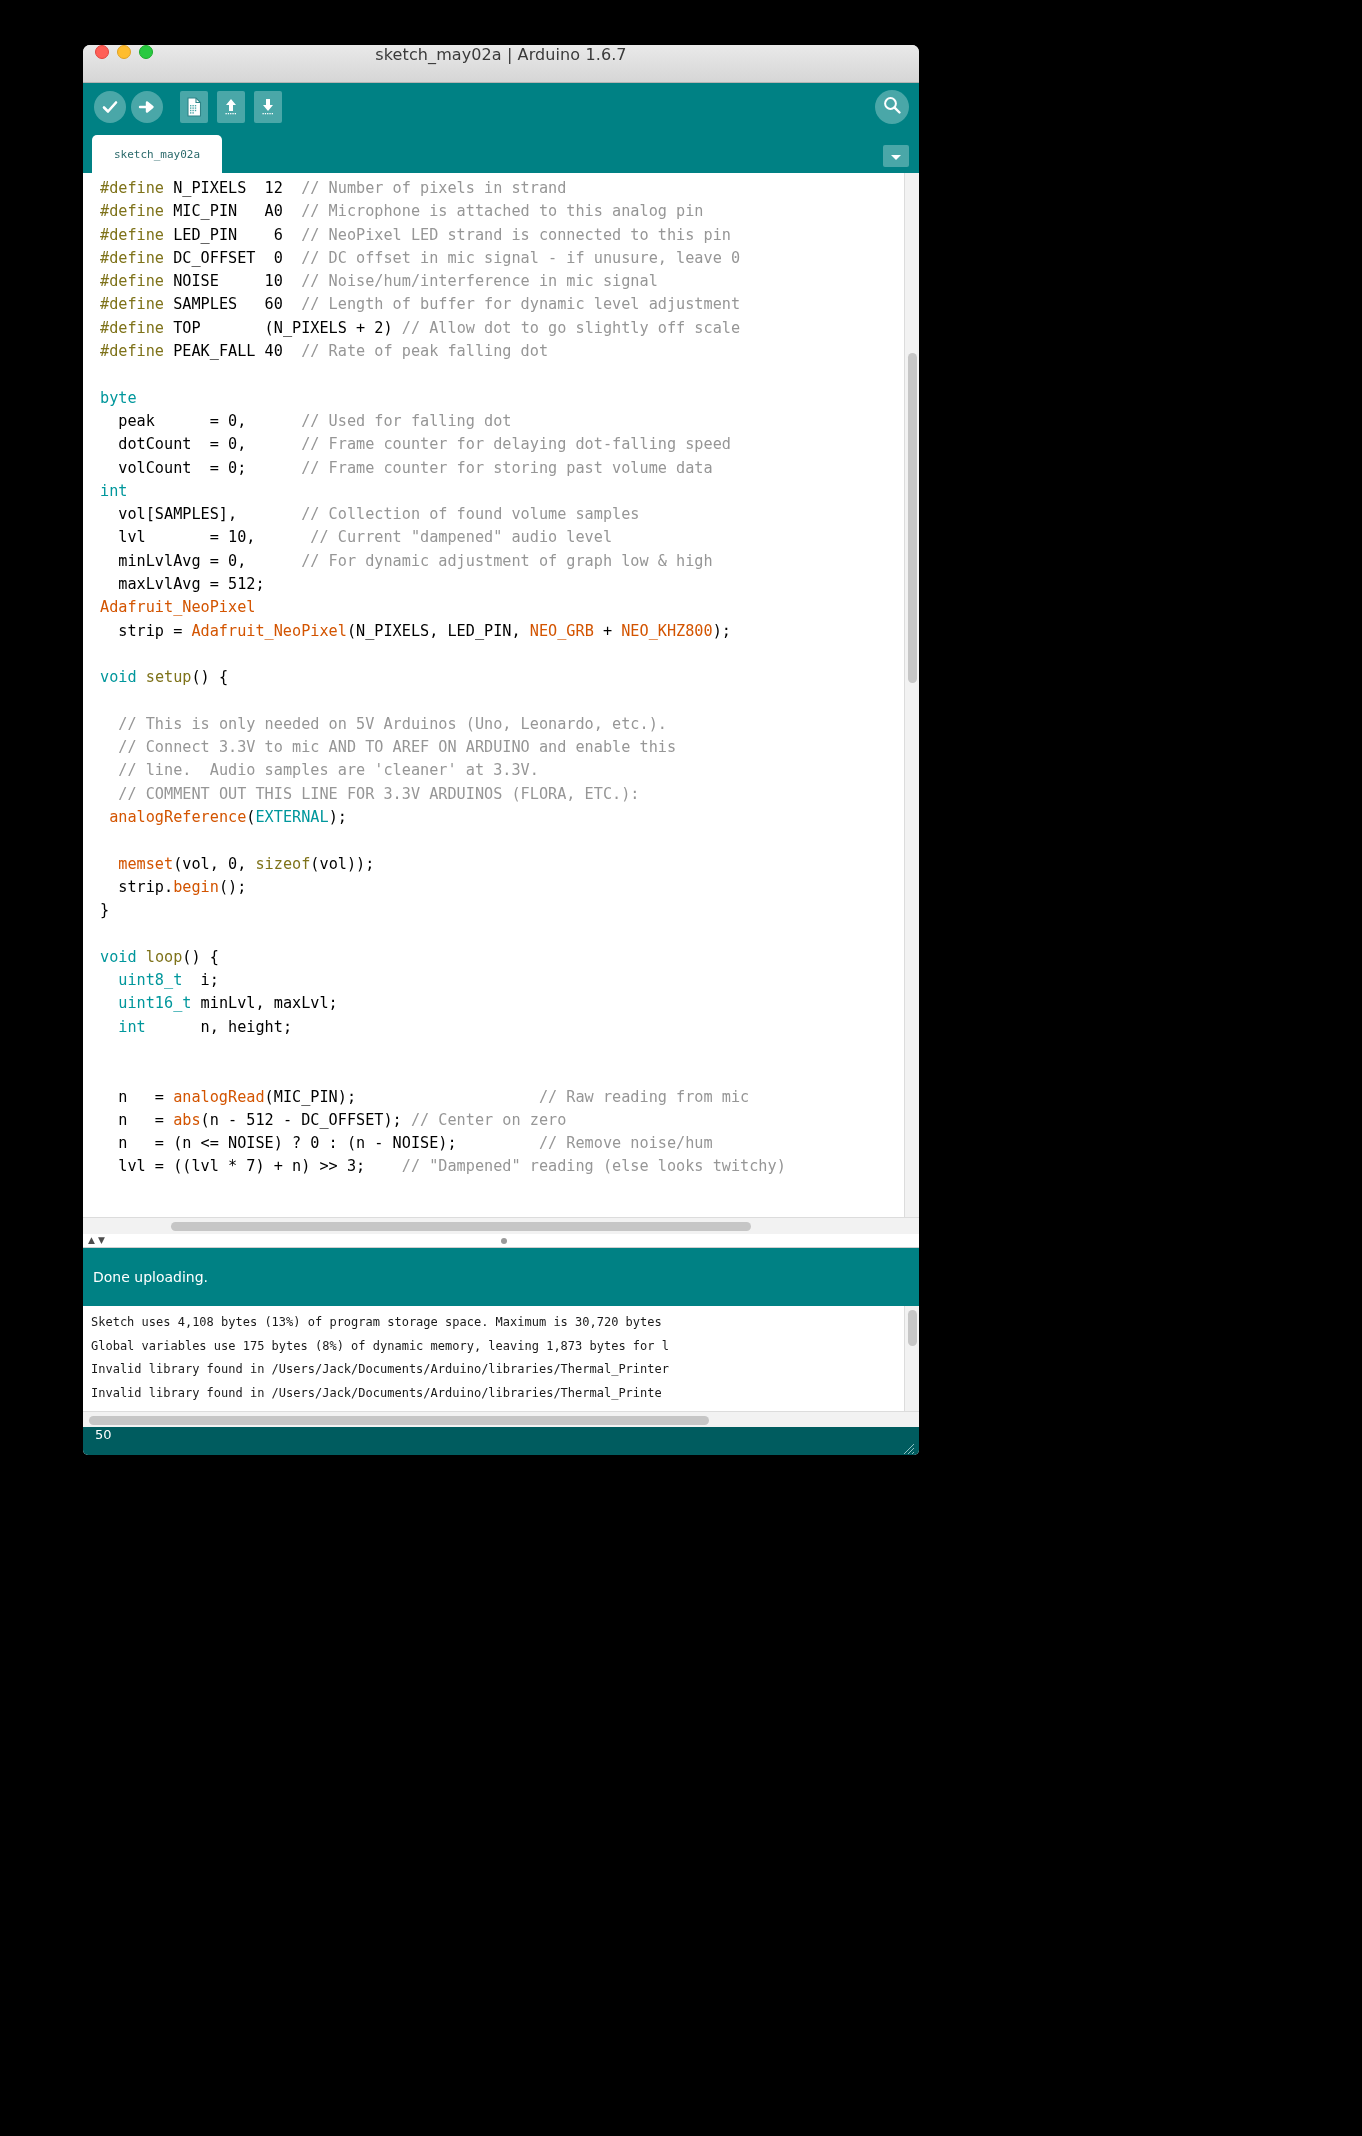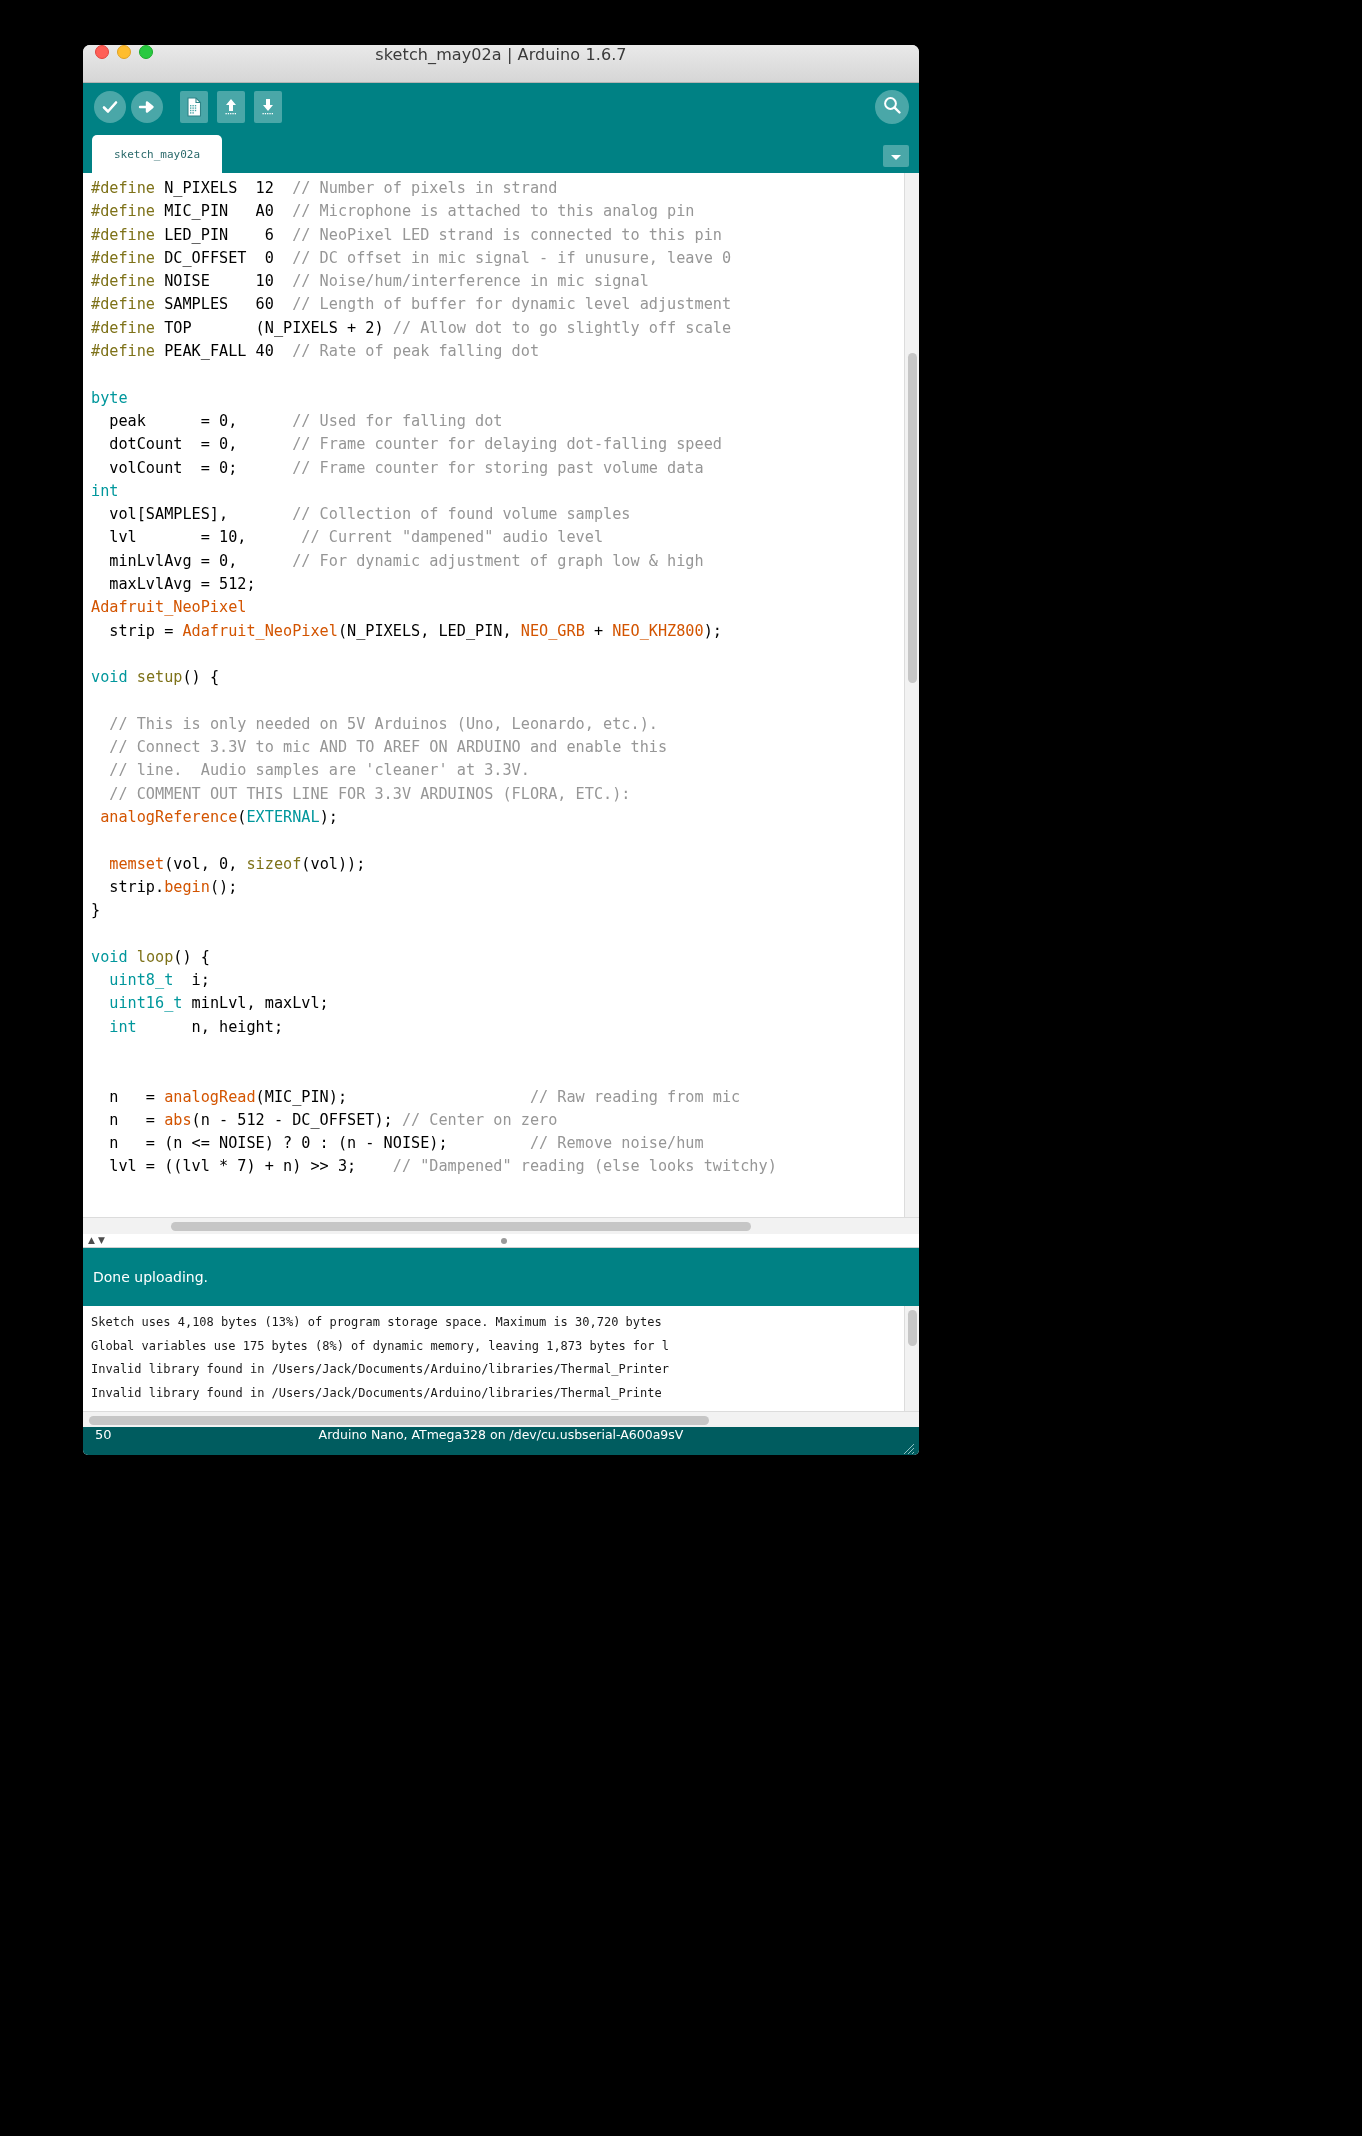--- a/index.html
+++ b/index.html
@@ -107,20 +107,21 @@
     display: flex; align-items: center; justify-content: center;
     cursor: pointer;
   }
   
   #editor-wrap {
     flex: 1;
     position: relative;
     background: #ffffff;
     overflow: hidden;
     display: flex;
+    padding-left: 9px;
   }
   #code {
     flex: 1;
     font-family: "DejaVu Sans Mono", monospace;
     font-size: 15.2px;
     line-height: 23.3px;
     white-space: pre;
     padding: 4px 0 0 8px;
     color: #000000;
     overflow: hidden;
@@ -439,21 +440,20 @@
     <div id="c-scroll">
       <div id="c-thumb"></div>
     </div>
   </div>
   <div id="console-hscroll">
     <div id="console-hthumb"></div>
   </div>
 
   <div id="bottom-bar">
     <span id="line-num">50</span>
-    <span id="board-info">Arduino Nano, ATmega328 on /dev/cu.usbserial-A600a9sV</span>
     <span id="grip">
       <svg width="12" height="12" viewBox="0 0 12 12">
         <g stroke="#8fc3c4" stroke-width="1">
           <path d="M11 1 L1 11"></path>
             <path d="M11 5 L5 11"></path>
             <path d="M11 9 L9 11"></path>
         </g>
       </svg>
     </span>
   </div>

